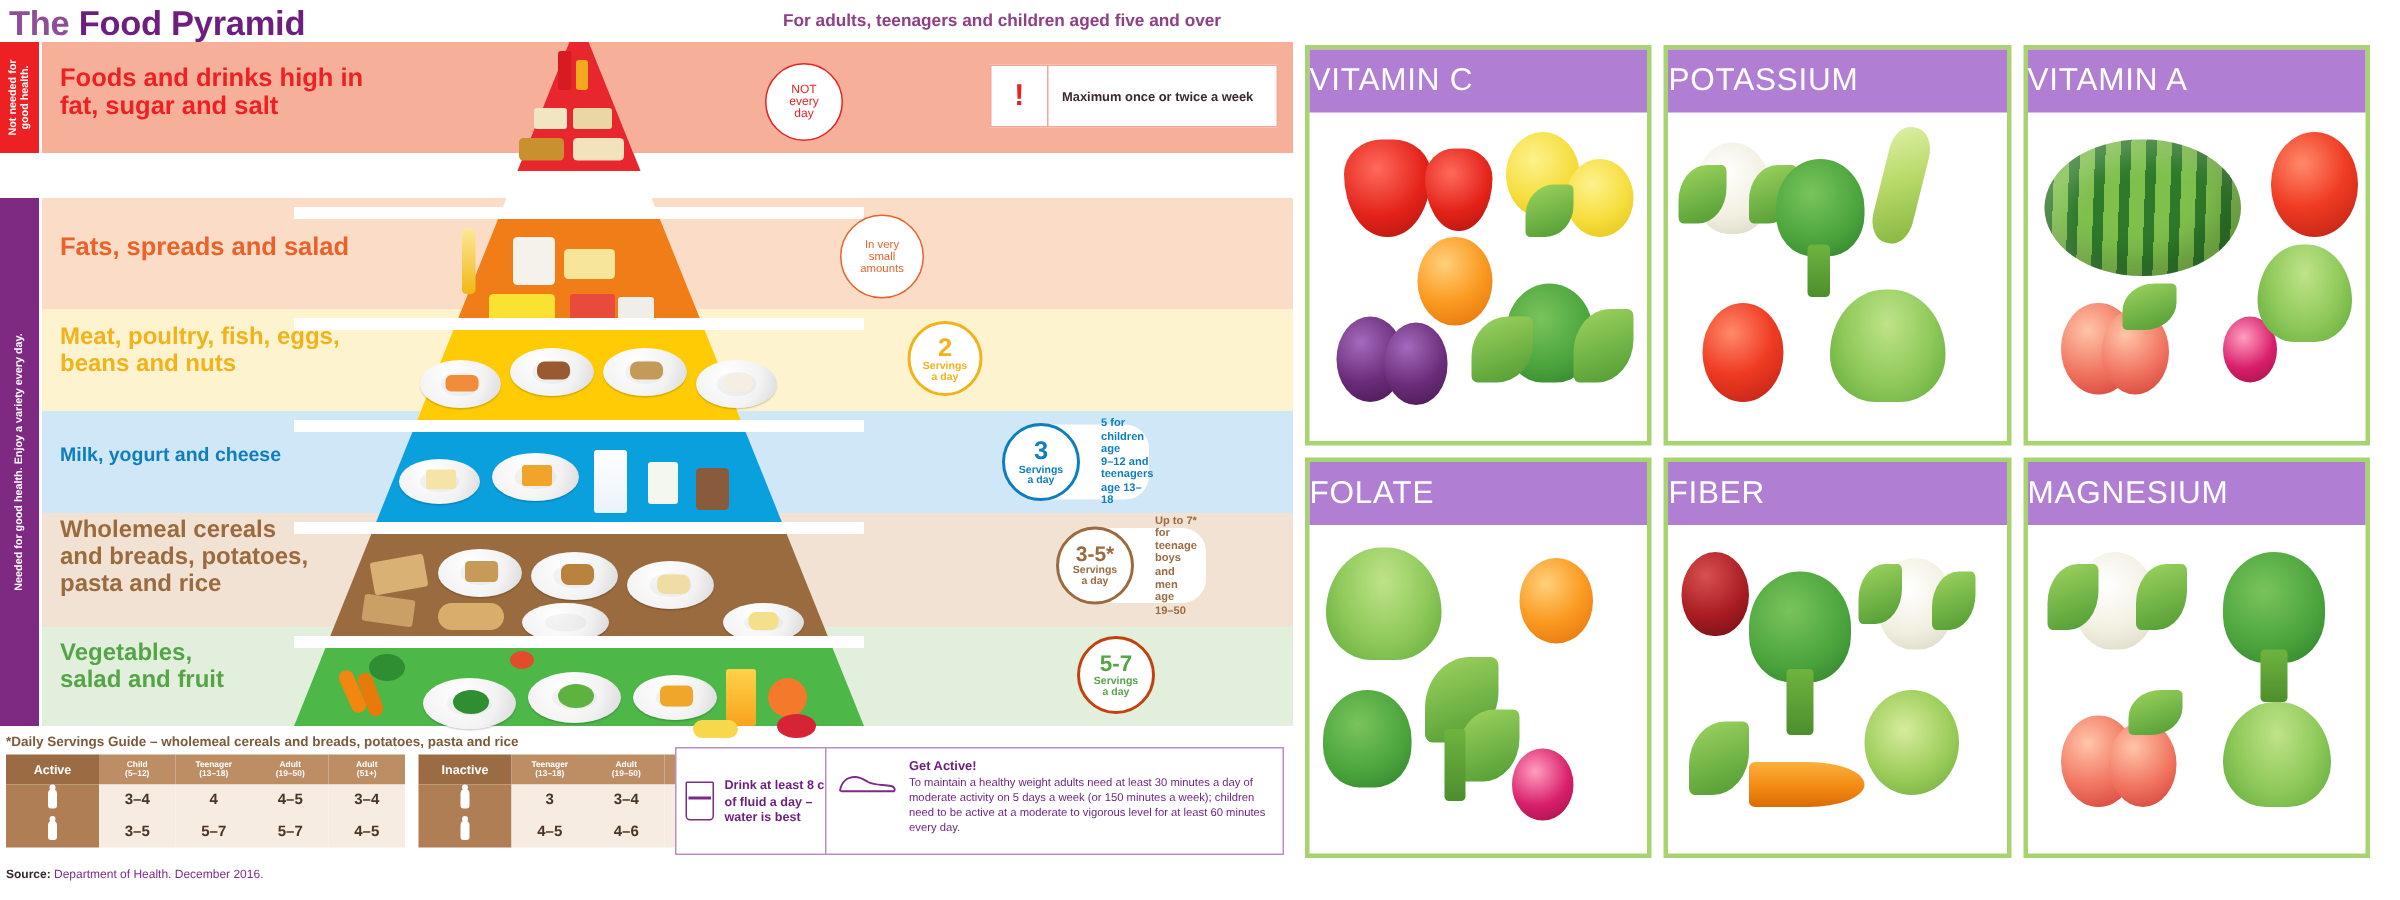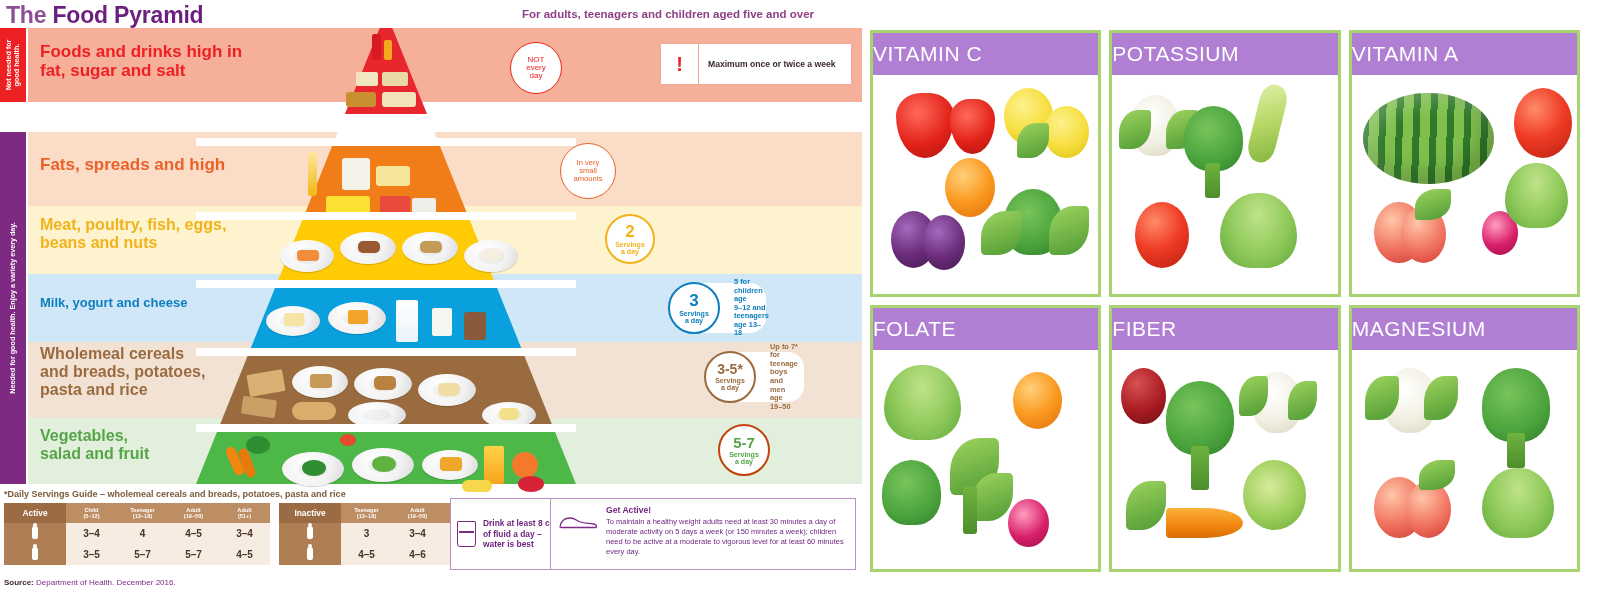--- a/index.html
+++ b/index.html
@@ -163,21 +163,21 @@
     <div class="band b-top"></div>
     <div class="band b-gap1"></div>
     <div class="band b-fats"></div>
     <div class="band b-meat"></div>
     <div class="band b-milk"></div>
     <div class="band b-cereal"></div>
     <div class="band b-veg"></div>
 
     <div class="band-label" style="top:42px;font-size:17px;color:#ed2024;">Foods and drinks high in
 fat, sugar and salt</div>
-    <div class="band-label" style="top:155px;font-size:17px;color:#e8622a;">Fats, spreads and high</div>
+    <div class="band-label" style="top:155px;font-size:17px;color:#e8622a;">Fats, spreads and salad</div>
     <div class="band-label" style="top:216px;font-size:16px;color:#f2b21b;">Meat, poultry, fish, eggs,
 beans and nuts</div>
     <div class="band-label" style="top:296px;font-size:13px;color:#0e7ebe;">Milk, yogurt and cheese</div>
     <div class="band-label" style="top:427px;font-size:16px;color:#55a548;">Vegetables,
 salad and fruit</div>
     <div class="band-label" style="top:345px;font-size:16px;color:#9a6b3f;">Wholemeal cereals
 and breads, potatoes,
 pasta and rice</div>
 
     <div class="tab-red">

